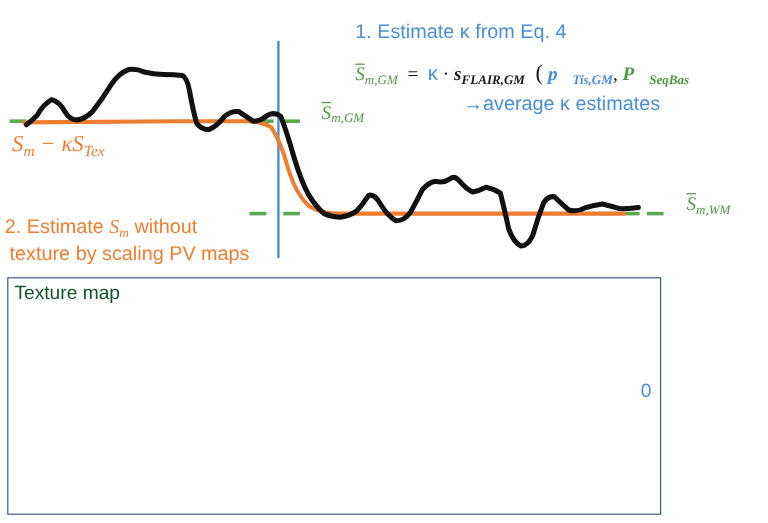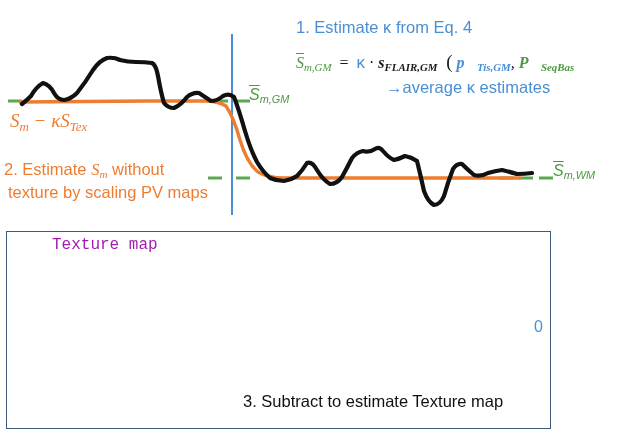--- a/index.html
+++ b/index.html
@@ -29,20 +29,21 @@
   .arrow-blue {
     color: #4A8FD4;
     font-size: 16.5px;
     white-space: nowrap;
   }
   .step-orange {
     color: #ED7D31;
     font-size: 16.5px;
     line-height: 20px;
     white-space: nowrap;
+    margin-top: 20px;
   }
   .eq {
     font-size: 16px;
     white-space: nowrap;
     font-family: "Liberation Serif", serif;
   }
   .eq .grn {
     color: #4C9A3F;
     font-style: italic;
     font-family: "Liberation Serif", serif;
@@ -65,22 +66,23 @@
   .eq .grn-b {
     color: #4C9A3F;
     font-style: italic;
     font-weight: bold;
     font-family: "Liberation Serif", serif;
   }
   .lbl-green {
     color: #4C9A3F;
     font-size: 16px;
     font-style: italic;
-    font-family: Liberation Sans, sans-serif;
-    white-space: nowrap;
+    font-family: Liberation Serif, serif;
+    white-space: nowrap;
+    margin-left: 19px;
   }
   .orange-formula {
     color: #ED7D31;
     font-size: 19px;
     font-style: italic;
     font-family: "Liberation Serif", serif;
     white-space: nowrap;
   }
   .sub   { font-size: 0.68em; vertical-align: -0.28em; font-style: italic; }
   .ovb   { text-decoration: overline; }
@@ -93,24 +95,23 @@
     width: 545px;
     height: 198px;
     border: 1.6px solid #3E5A79;
     background: #ffffff;
     box-sizing: border-box;
   }
   #texture-title {
     position: absolute;
     left: 12px;
     top: 236px;
-    color: #a21caf;
-    font-size: 16px;
-    font-family: Liberation Mono, monospace;
-    margin-left: 40px;
+    color: #14532d;
+    font-size: 16px;
+    font-family: Liberation Sans, sans-serif;
   }
   #zero-label {
     position: absolute;
     left: 534px;
     top: 318px;
     color: #4A8FD4;
     font-size: 16px;
     font-family: "Liberation Sans", sans-serif;
   }
   #step3 {
@@ -181,21 +182,20 @@
              Q313,297 318,299 Q324,302 330,302 Q336,301 341,297 Q346,293 352,291
              Q358,292 364,293 Q370,292 376,290 Q380,291 384,301 Q389,318 394,334
              Q398,345 404,349 Q410,351 416,349 Q419,340 423,321 Q427,306 433,300
              Q439,300 444,307 Q448,318 453,328 Q457,332 462,332 Q468,330 474,326
              Q481,325 488,326 Q495,327 502,327 Q510,326 517,326 Q524,327 532,327"></path>
   </svg>
 
   <div id="texture-box"></div>
   <div id="texture-title">Texture map</div>
   <div id="zero-label">0</div>
-  <div id="step3">3. Subtract to estimate Texture map</div>
 
   <div class="abs step-blue" style="left:296px; top:2px;margin-top:16px;">1. Estimate κ from Eq. 4</div>
 
 
   <div class="abs eq" style="left:296px; top:51px;">
     <span class="grn"><span class="ovb">S</span><span class="sub">m,GM</span></span>
     <span class="blk" style="font-style:normal;">&nbsp;=&nbsp;</span>
     <span class="blu" style="font-size:17px;">κ</span>
     <span class="blk" style="font-style:normal;">·</span>
     <span class="blk" style="font-weight:bold;">s</span><span class="blk sub" style="font-weight:bold;">FLAIR,GM</span>

